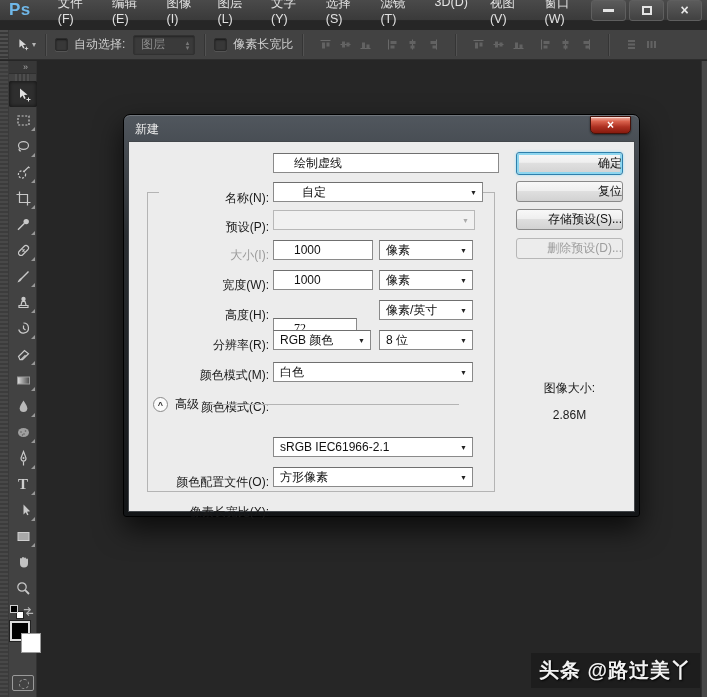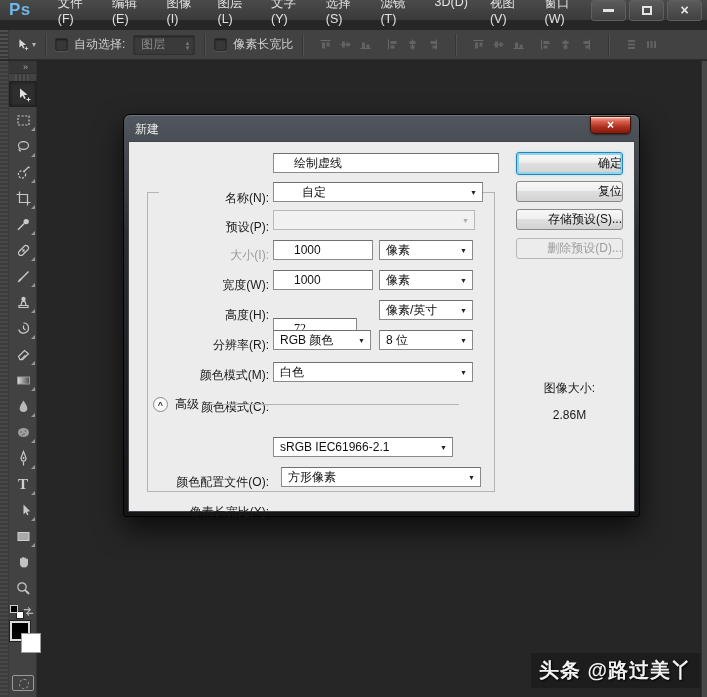--- a/index.html
+++ b/index.html
@@ -554,27 +554,27 @@
       <span class="arr">▼</span>
     </div>
 
     <div class="adv">
       <span class="adv-circle">^</span>
       <span class="adv-label">高级</span>
       <span class="adv-line"></span>
     </div>
 
     <div class="lbl" style="top:295px;">颜色配置文件(O):</div>
-    <div class="dd" style="left:144px; top:295px; width:180px;">
+    <div class="dd" style="left:144px; top:295px; width:200px;">
       <span>sRGB IEC61966-2.1</span>
       <span class="arr">▼</span>
     </div>
 
     <div class="lbl" style="top:325px;">像素长宽比(X):</div>
-    <div class="dd" style="left:152px; top:325px; width:200px;">
+    <div class="dd" style="left:144px; top:325px; width:200px;">
       <span>方形像素</span>
       <span class="arr">▼</span>
     </div>
 
     <div class="imgsize">
       <div>图像大小:</div>
       <div class="val">2.86M</div>
     </div>
 
   </div>

